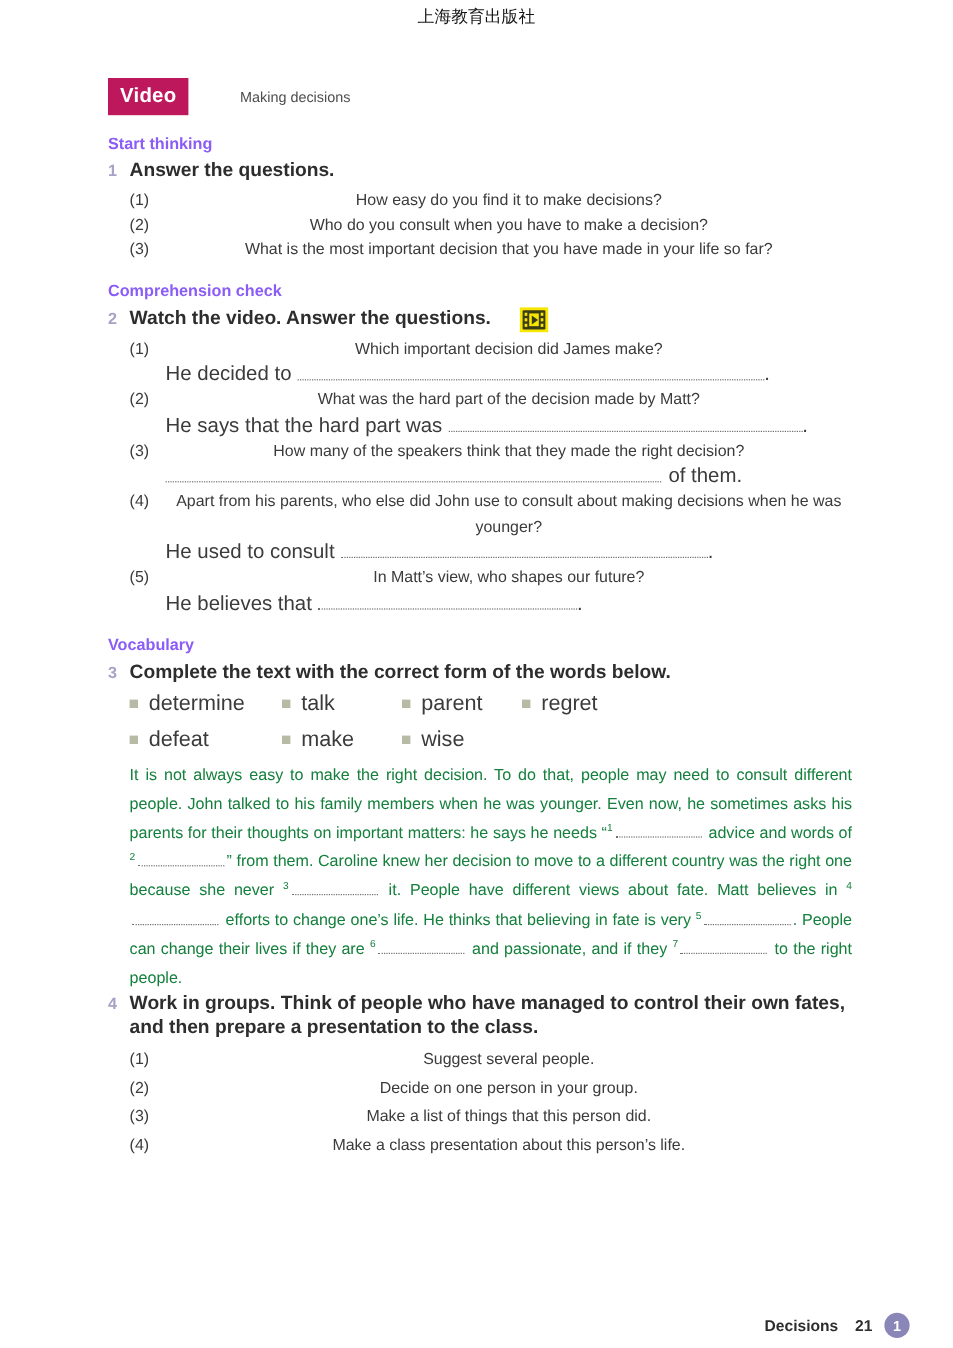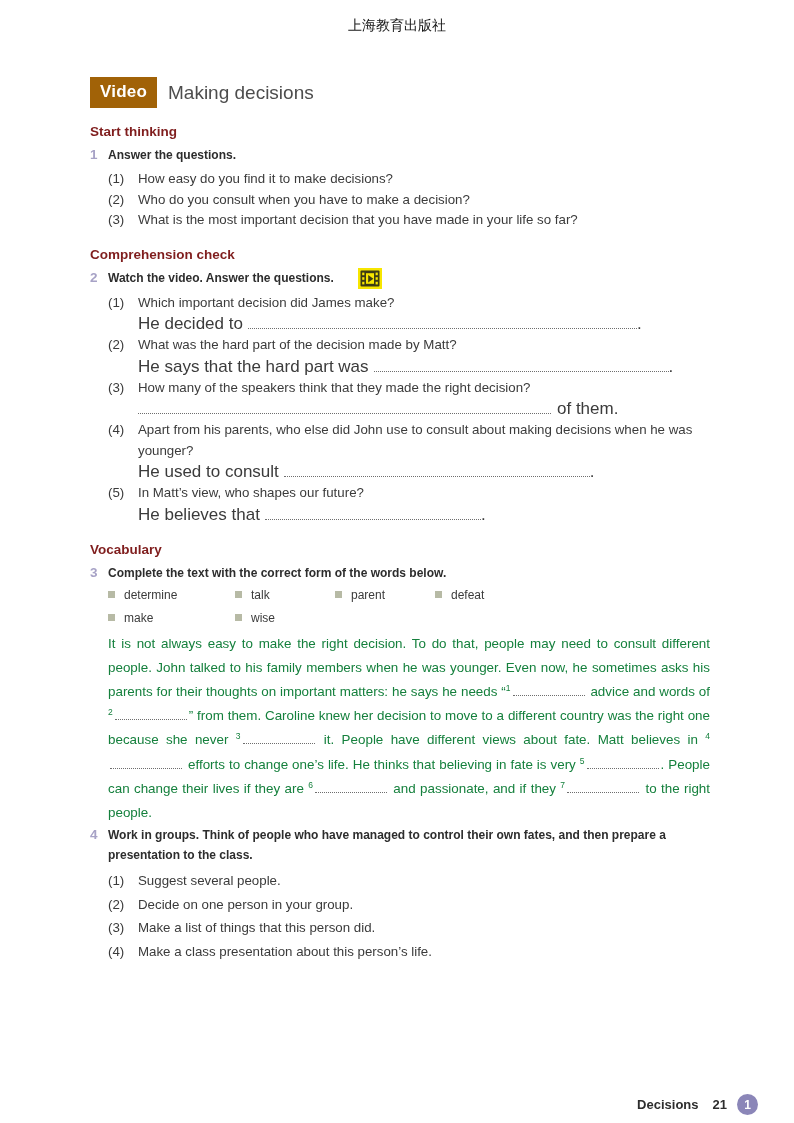--- a/index.html
+++ b/index.html
@@ -10,77 +10,77 @@
     font-family: "Liberation Sans", sans-serif;
     color: #3b3b3b;
     position: relative;
     overflow: hidden;
   }
   .publisher {
     text-align: center;
     font-family: "DejaVu Serif", serif;
     font-size: 14px;
     color: #141414;
-    padding-top: 17px;
+    padding-top: 5px;
   }
   .content { margin: 0 84px 0 90px; }
 
   
   .video-row { margin-top: 42px; display: flex; align-items: center; gap: 11px; }
   .video-badge {
-    background: #a16207; color: #ffffff;
+    background: #be185d; color: #ffffff;
     font-weight: bold; font-size: 17px;
     padding: 5px 10px 6px;
     letter-spacing: 0.2px;
   }
-  .page-title { font-size: 19px; color: #4d4d4d; }
+  .page-title { font-size: 12px; color: #4d4d4d; margin-left: 32px; }
 
   
   .sec-heading {
-    color: #7f1d1d; font-weight: bold; font-size: 13.5px;
+    color: #8b5cf6; font-weight: bold; font-size: 13.5px;
     margin: 16px 0 6px;
   }
 
   
   .exercise { position: relative; padding-left: 18px; }
   .ex-num {
     position: absolute; left: 0; top: 0;
     color: #a7a2c6; font-weight: bold; font-size: 13.5px;
     line-height: 20px;
   }
   .instr {
-    font-weight: bold; color: #2d2d2d; font-size: 12px;
+    font-weight: bold; color: #2d2d2d; font-size: 16px;
     line-height: 20px; margin: 0 0 4px;
   }
   .instr-row { display: flex; align-items: flex-start; gap: 24px; }
   .video-icon { display: inline-flex; flex: none; }
 
   .q-row { display: flex; line-height: 20.5px; font-size: 13.3px; }
   .q-num { width: 30px; flex: none; }
-  .q-text { flex: 1; }
+  .q-text { flex: 1; text-align: center; }
   .steps .q-row { line-height: 23.5px; }
 
   .a-row { padding-left: 30px; line-height: 22px; font-size: 17px; }
   .blank {
     display: inline-block;
     border-bottom: 1.6px dotted #6e6e6e;
     height: 13px;
     vertical-align: baseline;
   }
   .a-row .blank { margin-left: 5px; }
   .a-row .blank.lead-none { margin-left: 0; }
   .suffix-gap { margin-left: 6px; }
 
   
   .word-grid {
     display: grid;
     grid-template-columns: 127px 100px 100px auto;
     row-gap: 9px;
     margin: 5px 0 4px;
-    font-size: 12px;
+    font-size: 18px;
   }
   .word-chip { display: flex; align-items: center; }
   .bullet { width: 7px; height: 7px; background: #b7baa5; margin-right: 9px; flex: none; }
 
   
   .vocab-paragraph {
     margin: 7px 0 0;
     font-size: 13.4px;
     line-height: 24.2px;
     text-align: justify;
@@ -207,20 +207,24 @@
       <span class="word-chip">
           <span class="bullet"></span>
           <span>talk</span>
         </span>
       <span class="word-chip">
           <span class="bullet"></span>
           <span>parent</span>
         </span>
       <span class="word-chip">
           <span class="bullet"></span>
+          <span>regret</span>
+        </span>
+      <span class="word-chip">
+          <span class="bullet"></span>
           <span>defeat</span>
         </span>
       <span class="word-chip">
           <span class="bullet"></span>
           <span>make</span>
         </span>
       <span class="word-chip">
           <span class="bullet"></span>
           <span>wise</span>
         </span>

